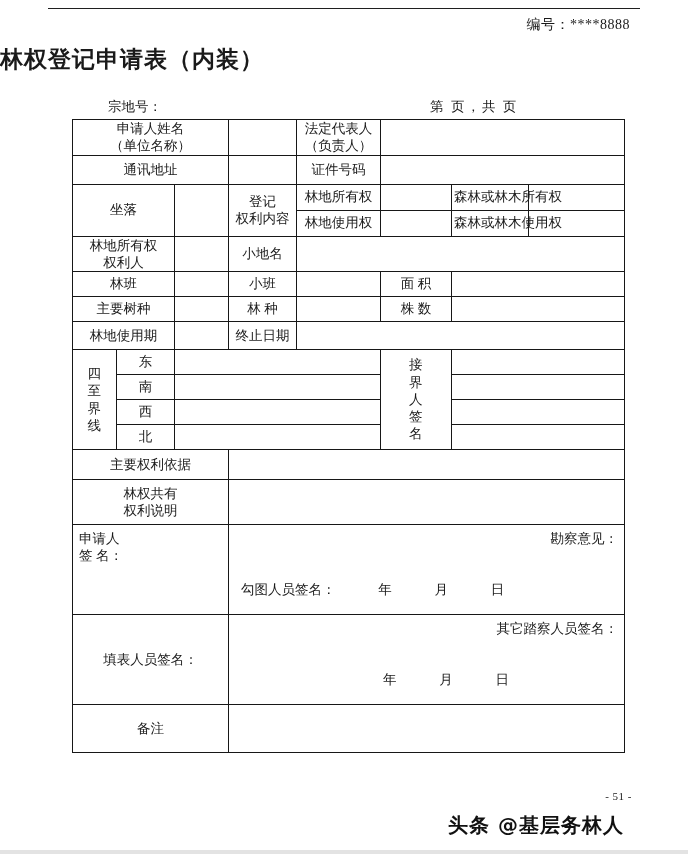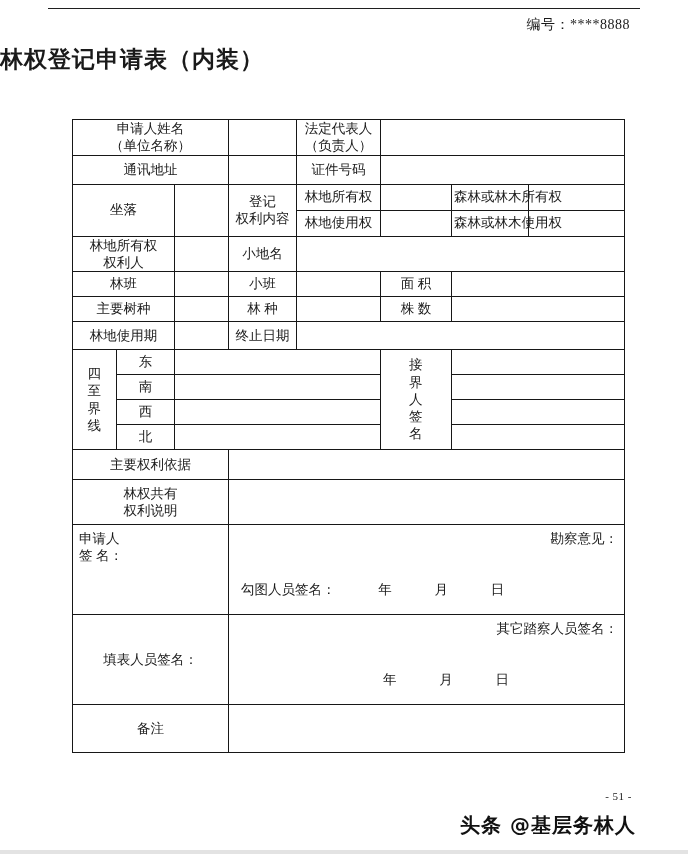--- a/index.html
+++ b/index.html
@@ -137,21 +137,21 @@
   .pagenum {
     position: absolute;
     right: 56px;
     top: 790px;
     font-size: 11px;
     letter-spacing: 0.5px;
   }
 
   .watermark {
     position: absolute;
-    right: 52px;
+    right: 64px;
     top: 812px;
     font-size: 20px;
     font-weight: bold;
     font-family: "DejaVu Sans", "Liberation Sans", sans-serif;
     color: #111;
     letter-spacing: 1px;
     white-space: nowrap;
   }
 
   .bottom-rule {
@@ -169,20 +169,24 @@
 <div class="page">
 
   <div class="top-rule"></div>
 
   <div class="doc-number">
     <span>编号：</span><span>****8888</span>
   </div>
 
   <div class="doc-title">林权登记申请表（内装）</div>
 
+  <div class="subline">
+    <span class="parcel">宗地号：</span>
+    <span class="pager">第    页，共    页</span>
+  </div>
 
   <table class="tbl">
     <colgroup>
       <col style="width:44px">
       <col style="width:58px">
       <col style="width:54px">
       <col style="width:68px">
       <col style="width:84px">
       <col style="width:71px">
       <col style="width:77px">

